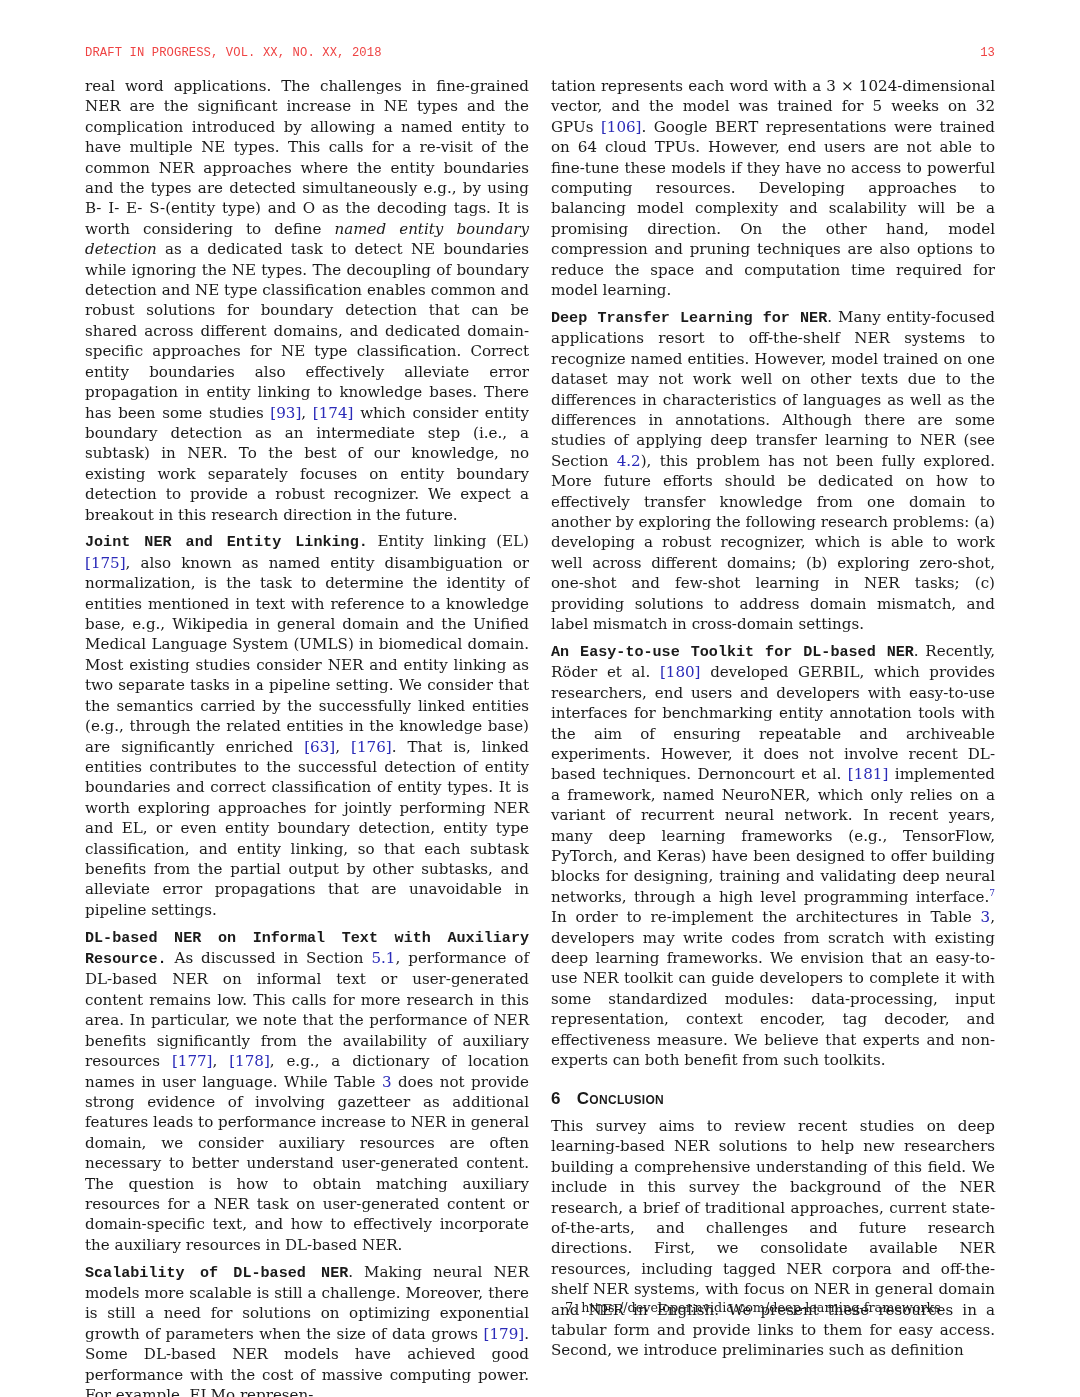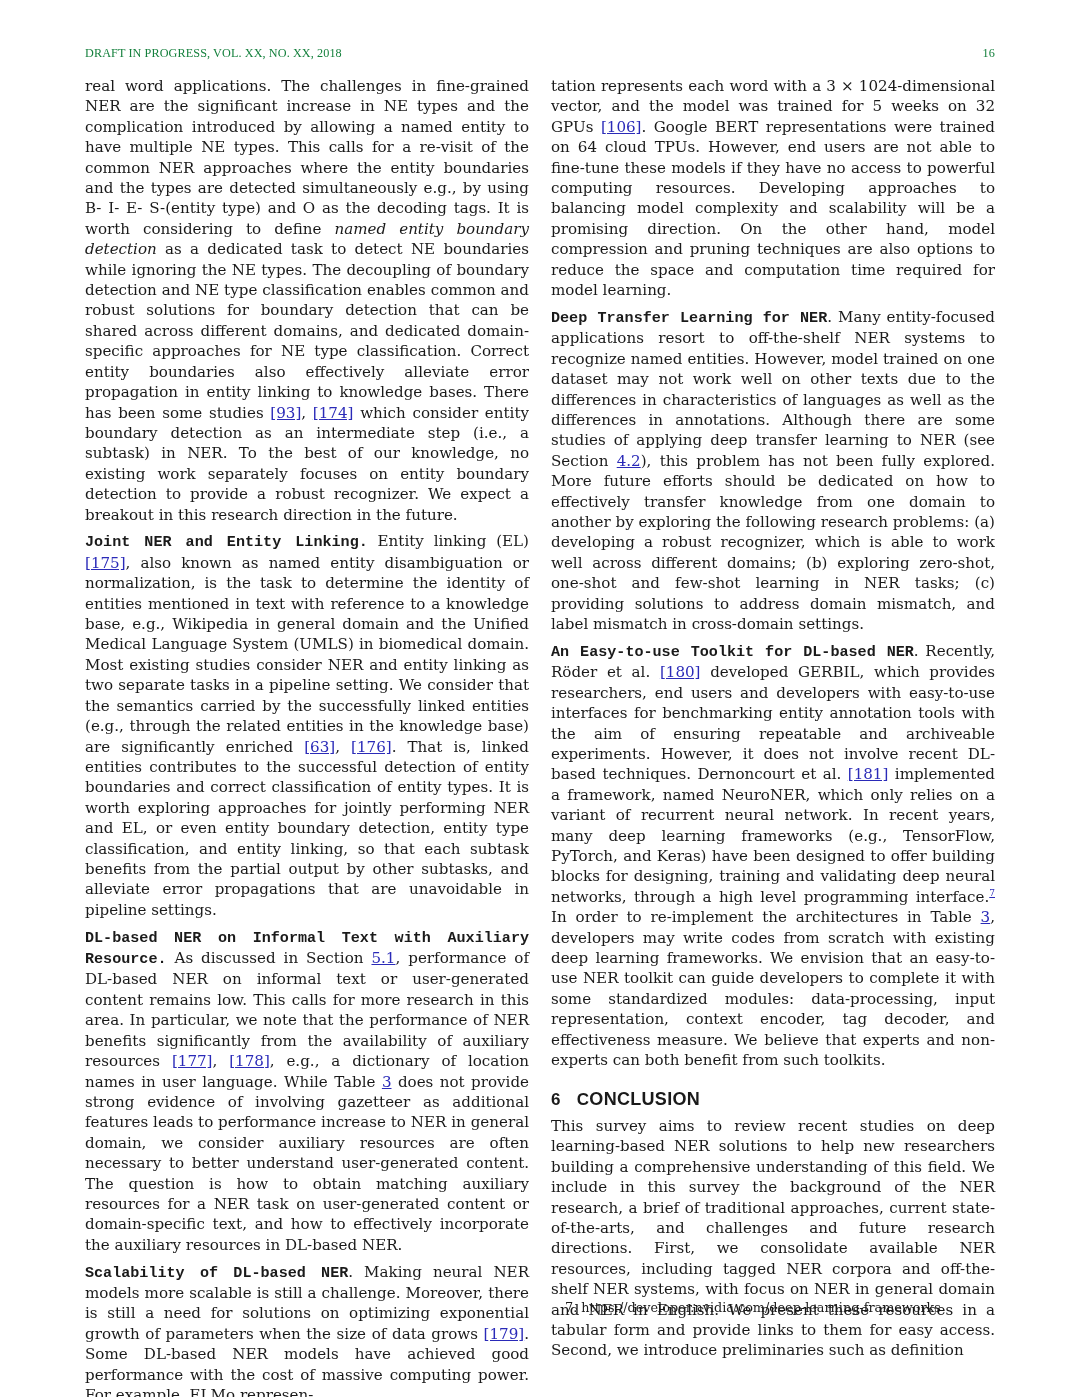--- a/index.html
+++ b/index.html
@@ -5,57 +5,57 @@
   html, body { margin: 0; padding: 0; }
   body {
     width: 1080px; height: 1397px;
     background: #ffffff;
     position: relative;
     overflow: hidden;
     color: #1a1a1a;
   }
   .running-head {
     position: absolute; top: 46px; left: 85px; right: 85px;
-    font-family: Liberation Serif, serif;
+    font-family: Liberation Mono, monospace;
     font-size: 12.2px; letter-spacing: 0.1px;
     display: flex; justify-content: space-between;
-    color: #15803d;
+    color: #ef4444;
   }
   .col {
     position: absolute; top: 76px; width: 444px;
     font-family: "DejaVu Serif", serif;
     font-size: 15.1px; line-height: 20.4px;
     text-align: justify; hyphens: manual;
   }
   .col.left { left: 85px; }
   .col.right { left: 551px; }
   .col p { margin: 0 0 6.5px 0; }
   .col b { font-weight: bold; font-family: Liberation Mono, monospace; }
-  .cite { color: #2a2ab8; text-decoration: underline; }
+  .cite { color: #2a2ab8; }
   .sec-heading {
     font-family: "Liberation Sans", sans-serif;
     font-weight: bold; font-size: 17px;
     margin: 18px 0 6px 0; letter-spacing: 0.3px;
   }
   .sec-heading .num { margin-right: 16px; }
   .sc-big { font-size: 17px; }
-  .sc-small { font-size: 18px; }
+  .sc-small { font-size: 12px; }
   .footnote {
     position: absolute; top: 1300px; left: 565px; width: 430px;
     font-family: "DejaVu Serif", serif;
     font-size: 12.8px; line-height: 16px;
   }
   sup { font-size: 9px; line-height: 0; }
 </style>
 </head>
 <body>
 
 <div class="running-head">
   <span>DRAFT IN PROGRESS, VOL. XX, NO. XX, 2018</span>
-  <span>16</span>
+  <span>13</span>
 </div>
 
 <div class="col left">
   <p><span>real word applications. The challenges in fine-grained NER are the significant increase in NE types and the complication introduced by allowing a named entity to have multiple NE types. This calls for a re-visit of the common NER approaches where the entity boundaries and the types are detected simultaneously e.g., by using B- I- E- S-(entity type) and O as the decoding tags. It is worth considering to define </span><em>named entity boundary detection</em><span> as a dedicated task to detect NE boundaries while ignoring the NE types. The decoupling of boundary detection and NE type classifica­tion enables common and robust solutions for boundary detection that can be shared across different domains, and dedicated domain-specific approaches for NE type classifi­cation. Correct entity boundaries also effectively alleviate error propagation in entity linking to knowledge bases. There has been some studies </span><span class="cite">[93]</span><span>, </span><span class="cite">[174]</span><span> which consider entity boundary detection as an intermediate step (i.e., a subtask) in NER. To the best of our knowledge, no existing work separately focuses on entity boundary detection to provide a robust recognizer. We expect a breakout in this research direction in the future.</span></p>
 
   <p><b>Joint NER and Entity Linking.</b><span> Entity linking (EL) </span><span class="cite">[175]</span><span>, also known as named entity disambiguation or normal­ization, is the task to determine the identity of entities mentioned in text with reference to a knowledge base, e.g., Wikipedia in general domain and the Unified Medical Lan­guage System (UMLS) in biomedical domain. Most existing studies consider NER and entity linking as two separate tasks in a pipeline setting. We consider that the semantics carried by the successfully linked entities (e.g., through the related entities in the knowledge base) are significantly enriched </span><span class="cite">[63]</span><span>, </span><span class="cite">[176]</span><span>. That is, linked entities contributes to the successful detection of entity boundaries and correct classi­fication of entity types. It is worth exploring approaches for jointly performing NER and EL, or even entity boundary detection, entity type classification, and entity linking, so that each subtask benefits from the partial output by other subtasks, and alleviate error propagations that are unavoid­able in pipeline settings.</span></p>
 
   <p><b>DL-based NER on Informal Text with Auxiliary Resource.</b><span> As discussed in Section </span><span class="cite">5.1</span><span>, performance of DL-based NER on informal text or user-generated content remains low. This calls for more research in this area. In particular, we note that the performance of NER benefits significantly from the availability of auxiliary resources </span><span class="cite">[177]</span><span>, </span><span class="cite">[178]</span><span>, e.g., a dictionary of location names in user language. While Table </span><span class="cite">3</span><span> does not provide strong evidence of involving gazetteer as additional features leads to performance increase to NER in general domain, we consider auxiliary resources are often necessary to better understand user-generated content. The question is how to obtain matching auxiliary resources for a NER task on user-generated content or domain-specific text, and how to effectively incorporate the auxiliary resources in DL-based NER.</span></p>
 
   <p><b>Scalability of DL-based NER</b><span>. Making neural NER models more scalable is still a challenge. Moreover, there is still a need for solutions on optimizing exponential growth of pa­rameters when the size of data grows </span><span class="cite">[179]</span><span>. Some DL-based NER models have achieved good performance with the cost of massive computing power. For example, ELMo represen-</span></p>

